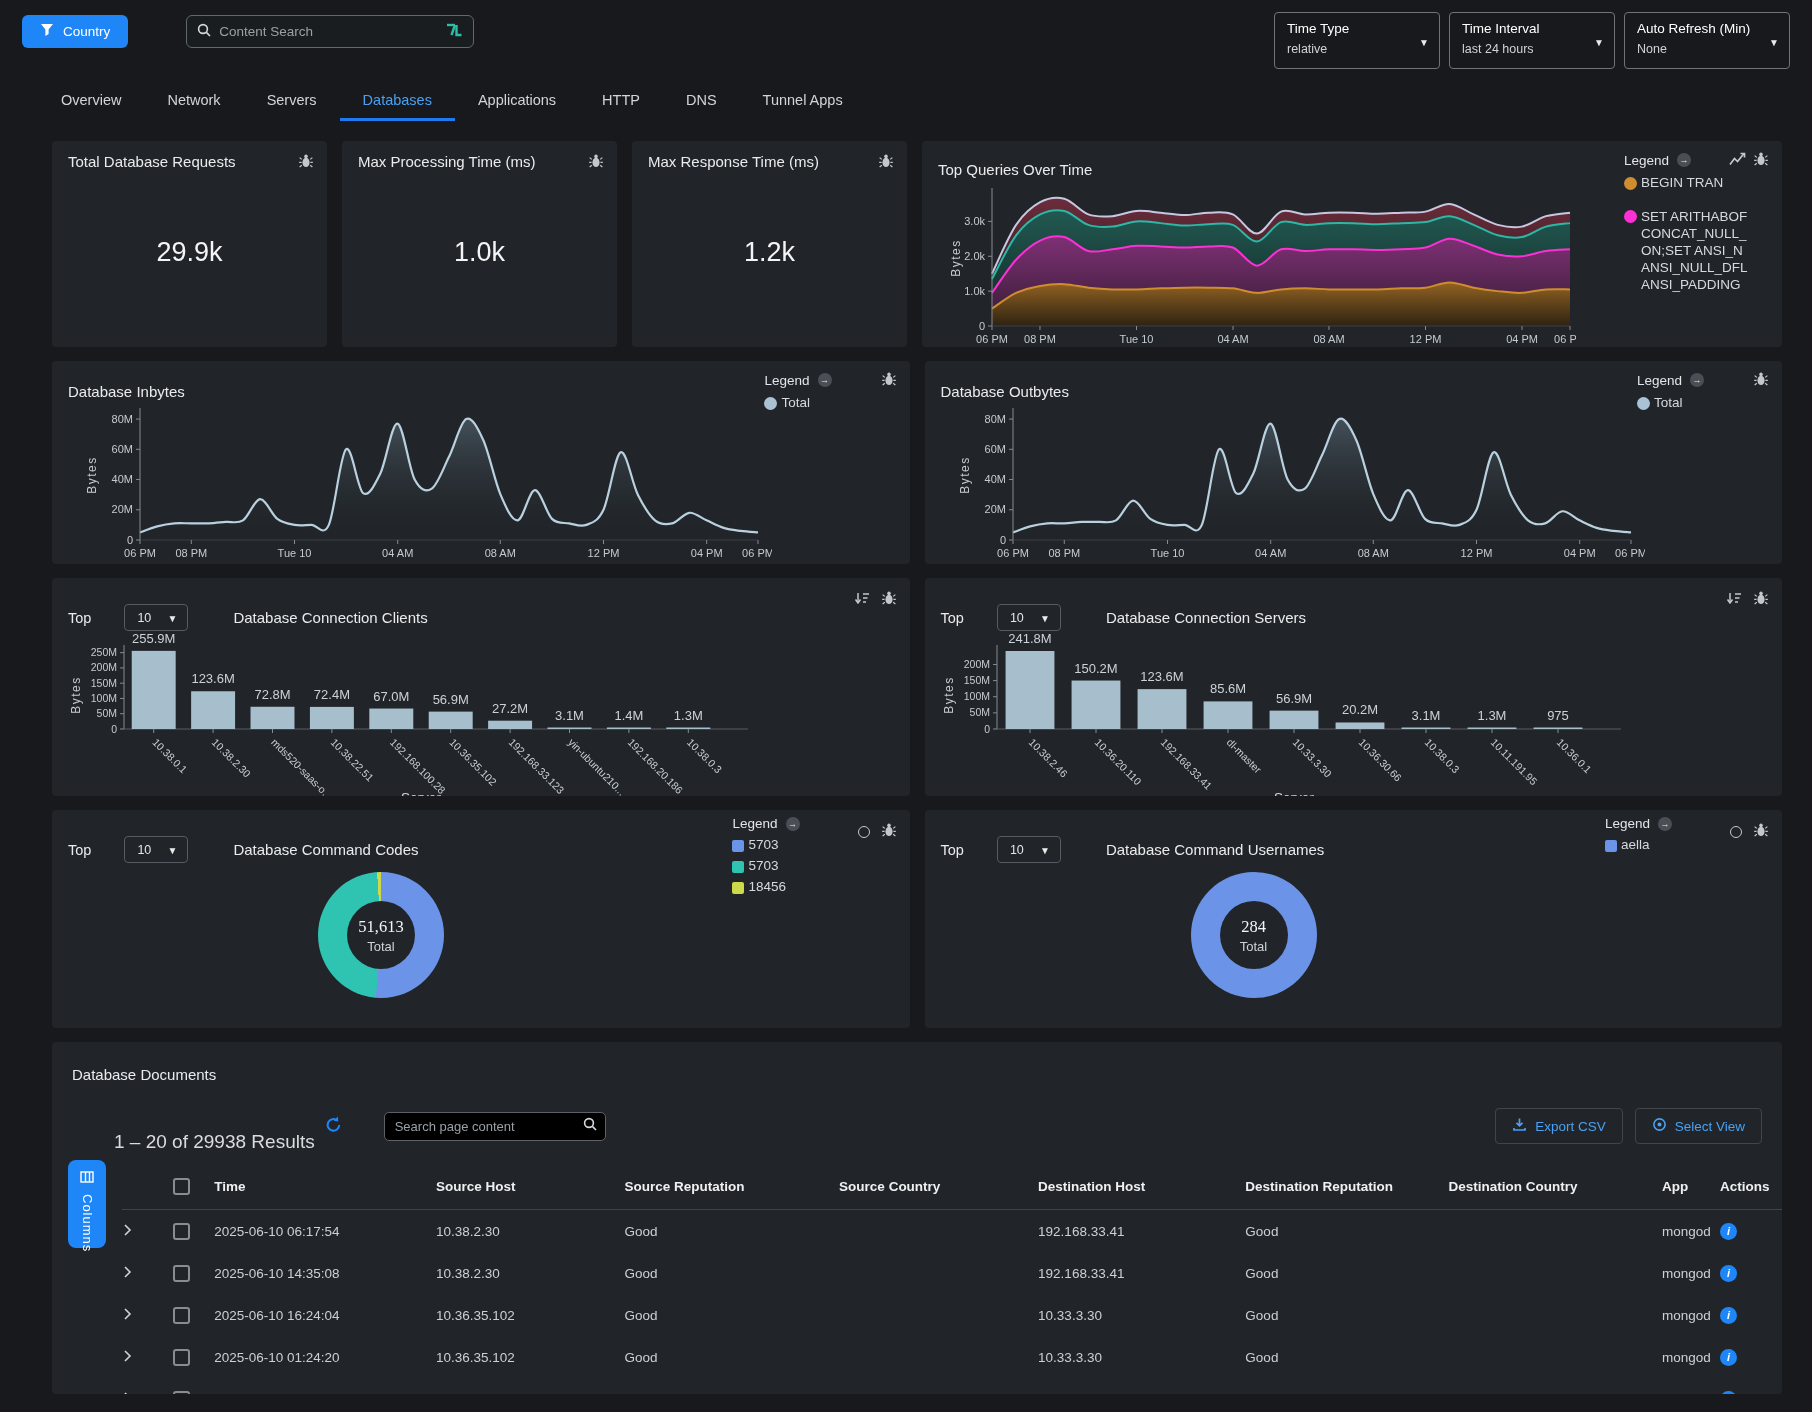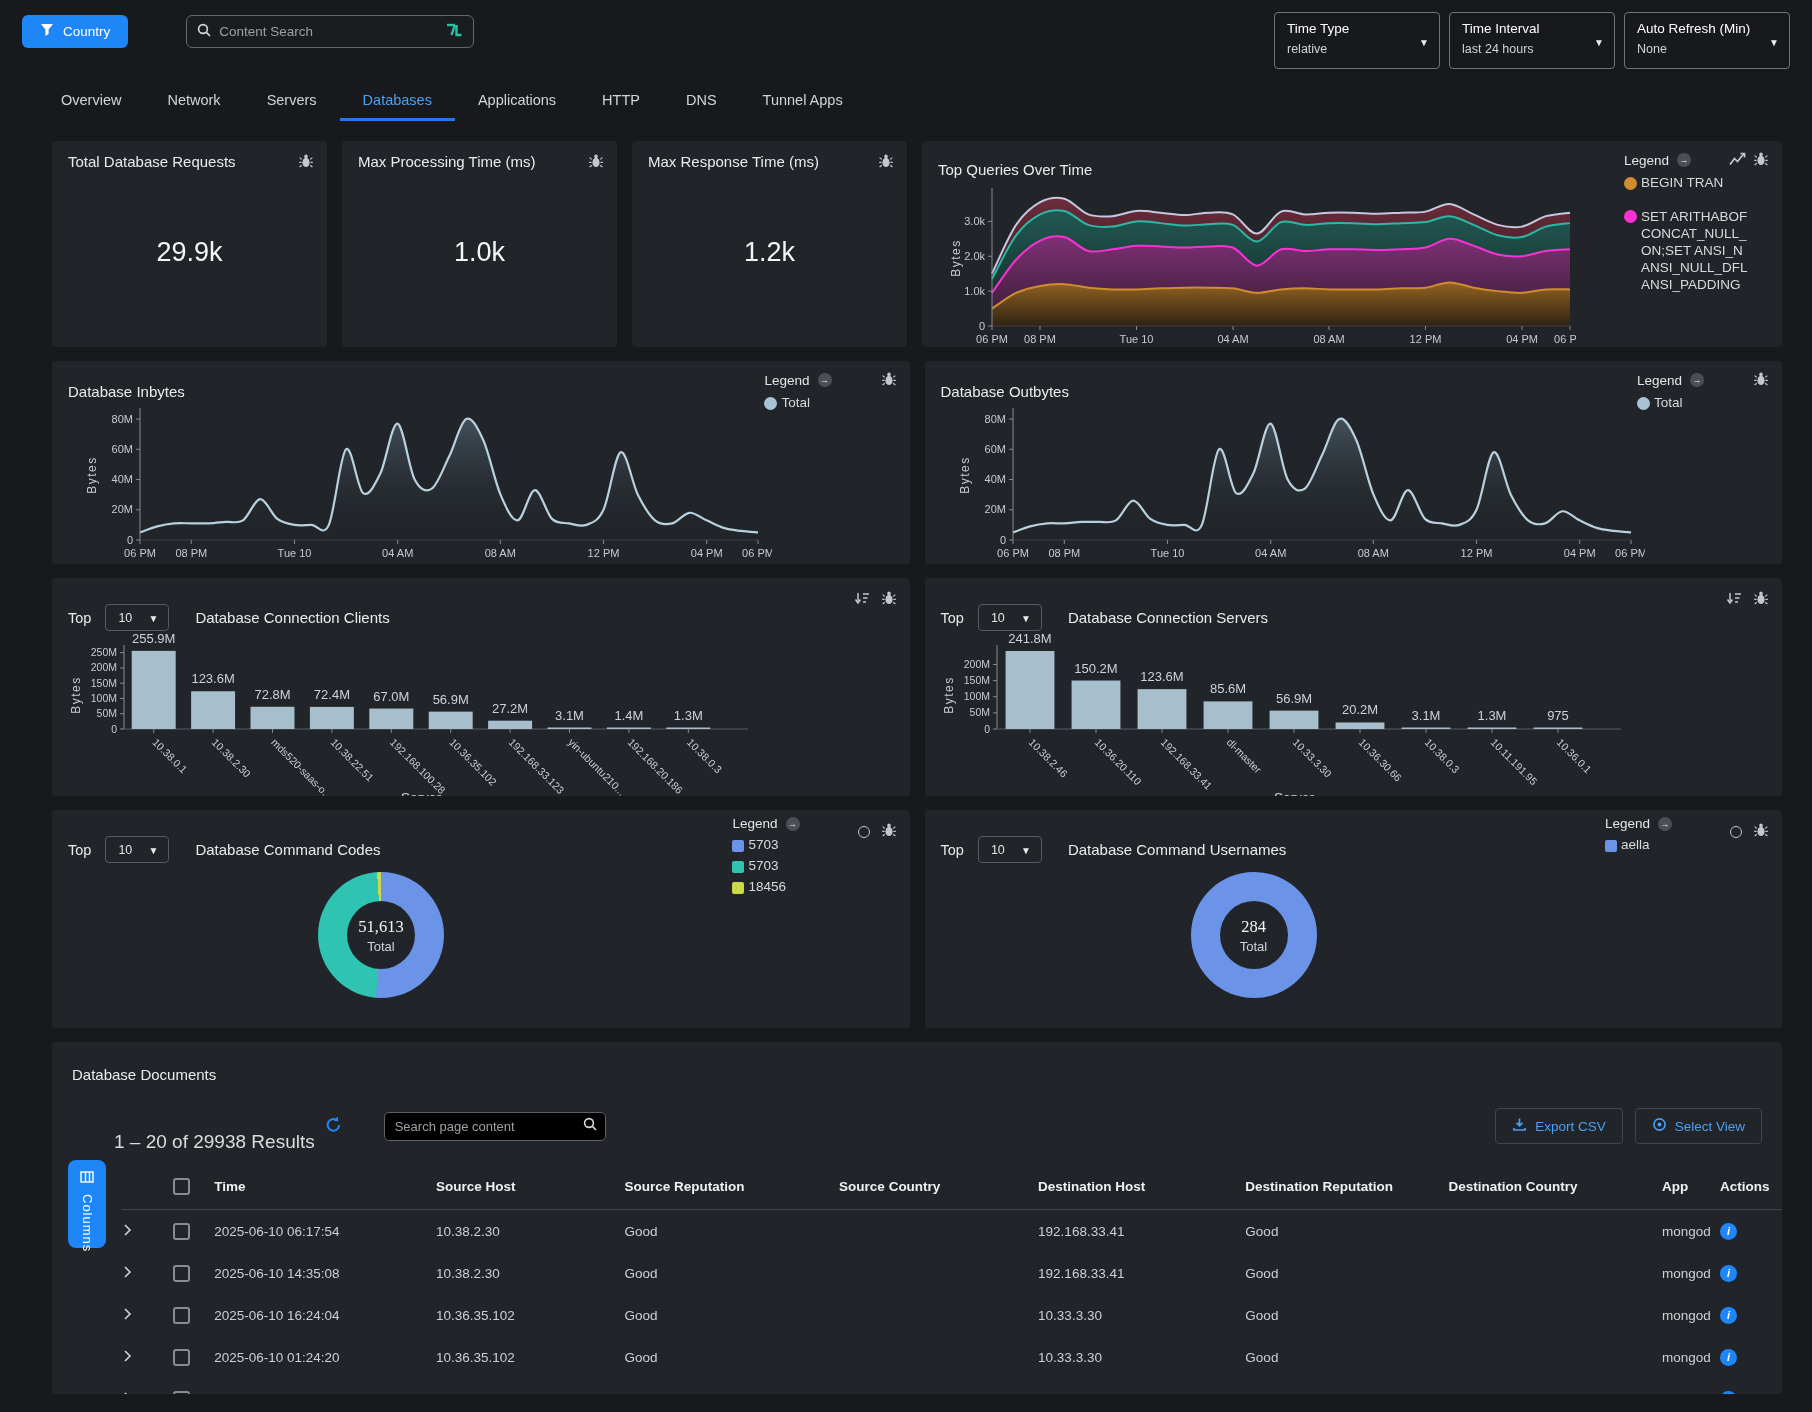--- a/index.html
+++ b/index.html
@@ -34,21 +34,21 @@
   .icon-cluster{position:absolute;top:12px;right:14px;display:flex;gap:12px;align-items:center;}
   .legend-block{position:absolute;top:10px;right:14px;text-align:left;z-index:2;}
   .legend-head{display:flex;align-items:center;gap:8px;font-size:13.5px;color:#e3e5e7;}
   .legend-head .gap{width:22px;}
   .arrow-circ{display:inline-flex;align-items:center;justify-content:center;width:14px;height:14px;
     border-radius:50%;background:#4a4f55;color:#e8eaec;font-size:9px;}
   .legend-item{display:flex;align-items:flex-start;gap:4px;margin-top:6px;font-size:13.5px;color:#d7dadd;}
   .ldot{width:13px;height:13px;border-radius:50%;flex:none;margin-top:2px;}
   .lsq{width:12px;height:12px;border-radius:2px;flex:none;margin-top:3px;}
   .llines div{line-height:17px;white-space:nowrap;}
-  .chart-head{display:flex;align-items:center;margin-bottom:2px;}
+  .chart-head{display:flex;align-items:center;margin-bottom:2px;gap:19px;}
   .top-label{font-size:14.5px;color:#e9ebed;}
   .nselect{position:relative;width:64px;height:27px;border:1px solid #565b61;border-radius:4px;margin-left:14px;
     font-size:12.5px;color:#e3e5e7;display:flex;align-items:center;padding-left:12px;box-sizing:border-box;cursor:pointer;}
   .nselect .dd-caret{top:8px;}
   .chart-head .panel-title{margin-left:26px;}
   svg.chart{display:block;}
   .donut{position:absolute;width:126px;height:126px;border-radius:50%;top:62px;left:266px;}
   .donut .hole{position:absolute;left:50%;top:50%;transform:translate(-50%,-50%);width:68px;height:68px;
     border-radius:50%;background:#212529;display:flex;flex-direction:column;align-items:center;justify-content:center;}
   .dval{font-size:16.5px;color:#f3f5f6;font-family:Liberation Serif, serif;}

